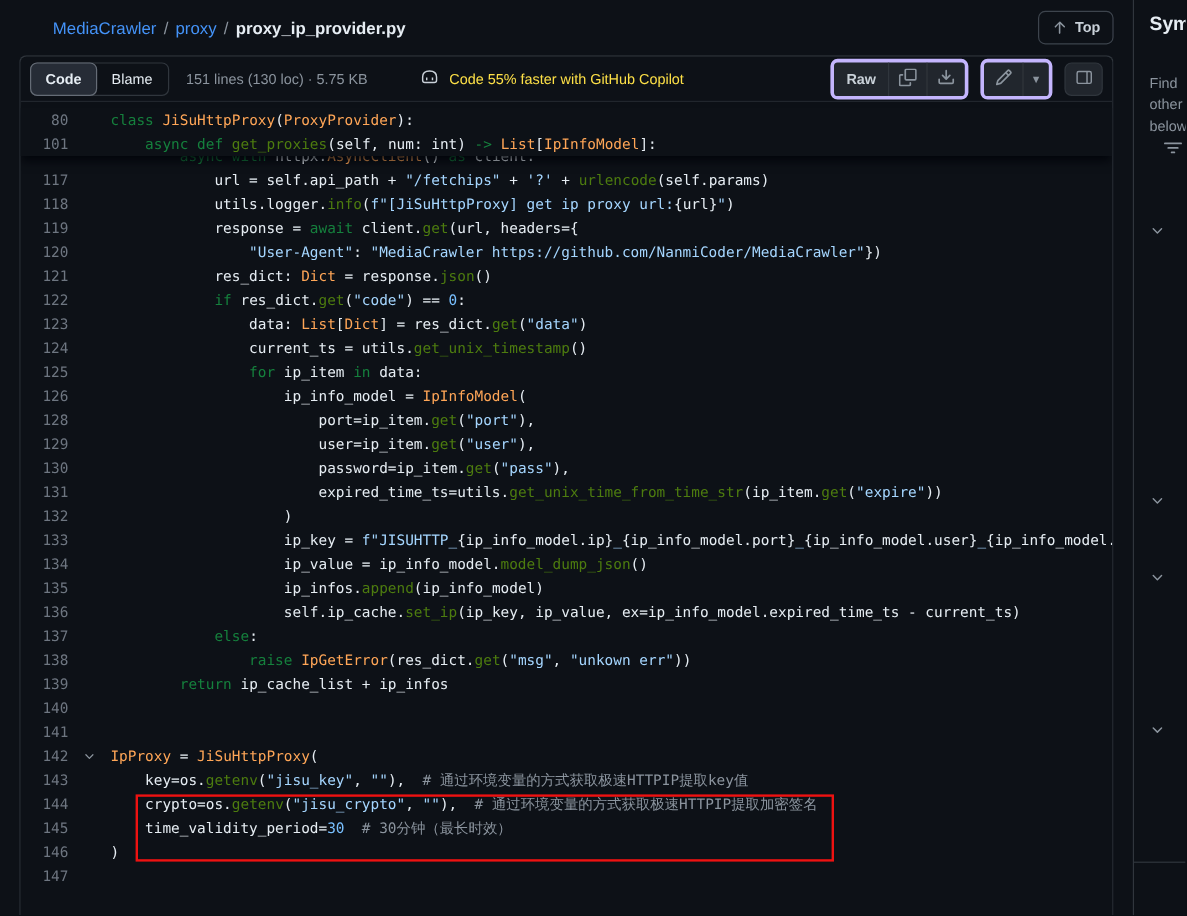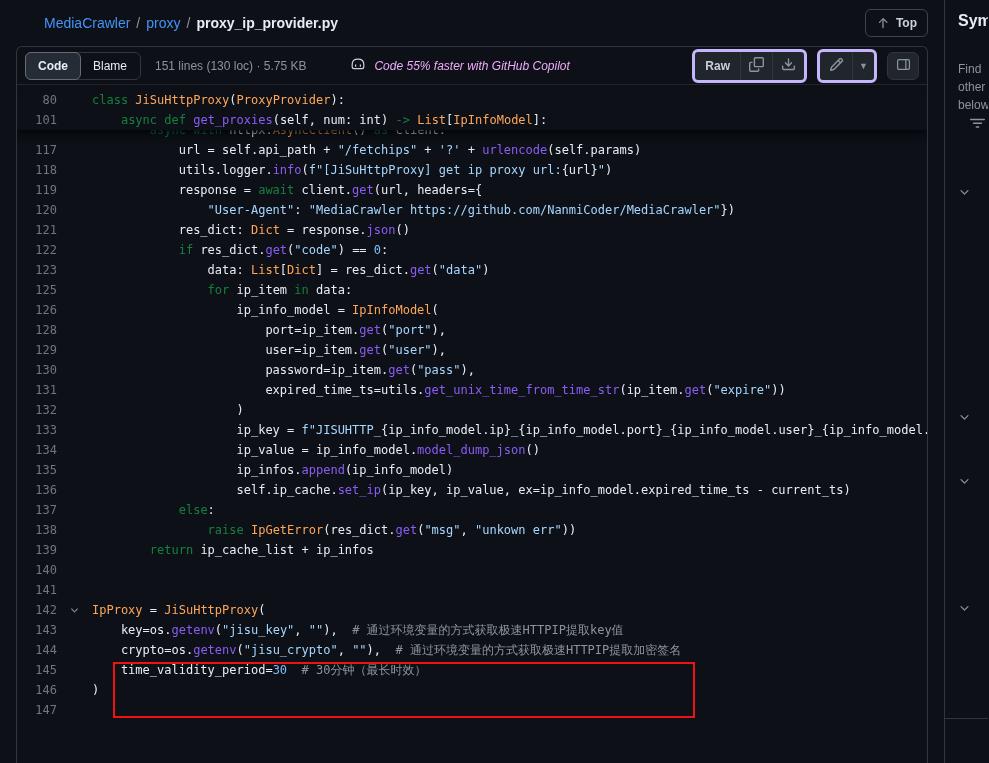--- a/index.html
+++ b/index.html
@@ -22,21 +22,21 @@
   
   .code-container{margin:0 16px;border:1px solid #30363d;border-bottom:none;border-radius:6px 6px 0 0;
                   flex:1;display:flex;flex-direction:column;overflow:hidden;background:#0d1117;}
   .toolbar{height:38px;flex:none;display:flex;align-items:center;padding:0 8px;gap:8px;
            border-bottom:1px solid #21262d;}
   .seg{display:inline-flex;border:1px solid #30363d;border-radius:6px;}
   .seg-btn{height:26px;padding:0 12px;border:1px solid transparent;background:transparent;border-radius:6px;
            color:#e6edf3;font:12px "Liberation Sans",sans-serif;cursor:pointer;}
   .seg-btn.active{background:#262c36;border-color:#656c76;font-weight:700;margin:-1px;height:28px;}
   .meta{color:#8b949e;font-size:12px;margin-left:6px;white-space:nowrap;}
-  .copilot{display:inline-flex;align-items:center;gap:8px;margin-left:36px;color:#f0abfc;font-size:12px;white-space:nowrap;font-style:italic;}
+  .copilot{display:inline-flex;align-items:center;gap:8px;margin-left:36px;color:#fde047;font-size:12px;white-space:nowrap;}
   .toolbar-right{margin-left:auto;display:flex;align-items:center;gap:10px;}
   .btn-group{display:inline-flex;border:3px solid #c4b5fd;border-radius:6px;background:#21262d;overflow:hidden;}
   .gbtn{height:28px;display:inline-flex;align-items:center;justify-content:center;background:transparent;
         border:none;border-left:1px solid #30363d;color:#c9d1d9;font:600 12px "Liberation Sans",sans-serif;
         padding:0 10px;cursor:pointer;}
   .gbtn:first-child{border-left:none;}
   .gbtn.iconb{width:32px;padding:0;}
   .gbtn.narrow{width:22px;padding:0;font-size:9px;color:#8b949e;}
   .solo{border:1px solid #30363d;border-radius:6px;background:#21262d;width:32px;height:28px;
         display:inline-flex;align-items:center;justify-content:center;cursor:pointer;}
@@ -44,21 +44,21 @@
   
   .code-body{position:relative;flex:1;overflow:hidden;padding-top:5px;
              font:12px/20px "DejaVu Sans Mono",monospace;}
   .row{display:flex;height:20px;white-space:pre;}
   .ln{width:40px;flex:none;text-align:right;color:#6e7681;cursor:pointer;}
   .fold{width:35px;flex:none;display:flex;align-items:center;justify-content:center;}
   .code{flex:1;min-width:0;overflow:hidden;color:#e6edf3;}
   .sticky{position:relative;z-index:3;background:#0d1117;box-shadow:0 5px 7px -1px rgba(1,4,9,.85);}
   .clip{height:10px;overflow:hidden;position:relative;z-index:1;}
   .clip .row{margin-top:-10px;}
-  .tk-pl{color:#e6edf3}.tk-k{color:#15803d}.tk-fn{color:#8b5cf6}.tk-cl{color:#ffa657}
+  .tk-pl{color:#e6edf3}.tk-k{color:#15803d}.tk-fn{color:#4d7c0f}.tk-cl{color:#ffa657}
   .tk-st{color:#a5d6ff}.tk-nm{color:#79c0ff}.tk-cm{color:#8b949e}
   .annotation{position:absolute;left:96px;top:577px;width:582px;height:56px;
               border:2px solid #ee1211;z-index:4;pointer-events:none;}
 
   
   .sidebar{width:44px;flex:none;border-left:1px solid #30363d;position:relative;background:#0d1117;overflow:hidden;}
   .sym-title{position:absolute;top:12px;left:13px;font-size:16px;font-weight:700;color:#e6edf3;white-space:nowrap;}
   .sym-desc{position:absolute;top:60px;left:13px;font-size:12px;line-height:18px;color:#8b949e;}
   .sym-desc span{display:block;}
   .filter-btn{position:absolute;top:116px;right:3px;background:none;border:none;cursor:pointer;padding:0;}
@@ -144,20 +144,21 @@
             <div class="row"><span class="ln"></span><span class="fold"></span><span class="code"><span class="tk-pl">        </span><span class="tk-k">async</span><span class="tk-pl"> </span><span class="tk-k">with</span><span class="tk-pl"> httpx.</span><span class="tk-cl">AsyncClient</span><span class="tk-pl">() </span><span class="tk-k">as</span><span class="tk-pl"> client:</span></span></div>
           </div>
         <div id="rows">
             <div class="row"><span class="ln">117</span><span class="fold"></span><span class="code"><span class="tk-pl">            url = self.api_path + </span><span class="tk-st">"/fetchips"</span><span class="tk-pl"> + </span><span class="tk-st">'?'</span><span class="tk-pl"> + </span><span class="tk-fn">urlencode</span><span class="tk-pl">(self.params)</span></span></div>
             <div class="row"><span class="ln">118</span><span class="fold"></span><span class="code"><span class="tk-pl">            utils.logger.</span><span class="tk-fn">info</span><span class="tk-pl">(</span><span class="tk-st">f"[JiSuHttpProxy] get ip proxy url:</span><span class="tk-pl">{url}</span><span class="tk-st">"</span><span class="tk-pl">)</span></span></div>
             <div class="row"><span class="ln">119</span><span class="fold"></span><span class="code"><span class="tk-pl">            response = </span><span class="tk-k">await</span><span class="tk-pl"> client.</span><span class="tk-fn">get</span><span class="tk-pl">(url, headers={</span></span></div>
             <div class="row"><span class="ln">120</span><span class="fold"></span><span class="code"><span class="tk-pl">                </span><span class="tk-st">"User-Agent"</span><span class="tk-pl">: </span><span class="tk-st">"MediaCrawler https://github.com/NanmiCoder/MediaCrawler"</span><span class="tk-pl">})</span></span></div>
             <div class="row"><span class="ln">121</span><span class="fold"></span><span class="code"><span class="tk-pl">            res_dict: </span><span class="tk-cl">Dict</span><span class="tk-pl"> = response.</span><span class="tk-fn">json</span><span class="tk-pl">()</span></span></div>
             <div class="row"><span class="ln">122</span><span class="fold"></span><span class="code"><span class="tk-pl">            </span><span class="tk-k">if</span><span class="tk-pl"> res_dict.</span><span class="tk-fn">get</span><span class="tk-pl">(</span><span class="tk-st">"code"</span><span class="tk-pl">) == </span><span class="tk-nm">0</span><span class="tk-pl">:</span></span></div>
             <div class="row"><span class="ln">123</span><span class="fold"></span><span class="code"><span class="tk-pl">                data: </span><span class="tk-cl">List</span><span class="tk-pl">[</span><span class="tk-cl">Dict</span><span class="tk-pl">] = res_dict.</span><span class="tk-fn">get</span><span class="tk-pl">(</span><span class="tk-st">"data"</span><span class="tk-pl">)</span></span></div>
+            <div class="row"><span class="ln">124</span><span class="fold"></span><span class="code"><span class="tk-pl">                current_ts = utils.</span><span class="tk-fn">get_unix_timestamp</span><span class="tk-pl">()</span></span></div>
             <div class="row"><span class="ln">125</span><span class="fold"></span><span class="code"><span class="tk-pl">                </span><span class="tk-k">for</span><span class="tk-pl"> ip_item </span><span class="tk-k">in</span><span class="tk-pl"> data:</span></span></div>
             <div class="row"><span class="ln">126</span><span class="fold"></span><span class="code"><span class="tk-pl">                    ip_info_model = </span><span class="tk-cl">IpInfoModel</span><span class="tk-pl">(</span></span></div>
             <div class="row"><span class="ln">128</span><span class="fold"></span><span class="code"><span class="tk-pl">                        port=ip_item.</span><span class="tk-fn">get</span><span class="tk-pl">(</span><span class="tk-st">"port"</span><span class="tk-pl">),</span></span></div>
             <div class="row"><span class="ln">129</span><span class="fold"></span><span class="code"><span class="tk-pl">                        user=ip_item.</span><span class="tk-fn">get</span><span class="tk-pl">(</span><span class="tk-st">"user"</span><span class="tk-pl">),</span></span></div>
             <div class="row"><span class="ln">130</span><span class="fold"></span><span class="code"><span class="tk-pl">                        password=ip_item.</span><span class="tk-fn">get</span><span class="tk-pl">(</span><span class="tk-st">"pass"</span><span class="tk-pl">),</span></span></div>
             <div class="row"><span class="ln">131</span><span class="fold"></span><span class="code"><span class="tk-pl">                        expired_time_ts=utils.</span><span class="tk-fn">get_unix_time_from_time_str</span><span class="tk-pl">(ip_item.</span><span class="tk-fn">get</span><span class="tk-pl">(</span><span class="tk-st">"expire"</span><span class="tk-pl">))</span></span></div>
             <div class="row"><span class="ln">132</span><span class="fold"></span><span class="code"><span class="tk-pl">                    )</span></span></div>
             <div class="row"><span class="ln">133</span><span class="fold"></span><span class="code"><span class="tk-pl">                    ip_key = </span><span class="tk-st">f"JISUHTTP_</span><span class="tk-pl">{ip_info_model.ip}</span><span class="tk-st">_</span><span class="tk-pl">{ip_info_model.port}</span><span class="tk-st">_</span><span class="tk-pl">{ip_info_model.user}</span><span class="tk-st">_</span><span class="tk-pl">{ip_info_model.password}</span></span></div>
             <div class="row"><span class="ln">134</span><span class="fold"></span><span class="code"><span class="tk-pl">                    ip_value = ip_info_model.</span><span class="tk-fn">model_dump_json</span><span class="tk-pl">()</span></span></div>
             <div class="row"><span class="ln">135</span><span class="fold"></span><span class="code"><span class="tk-pl">                    ip_infos.</span><span class="tk-fn">append</span><span class="tk-pl">(ip_info_model)</span></span></div>

